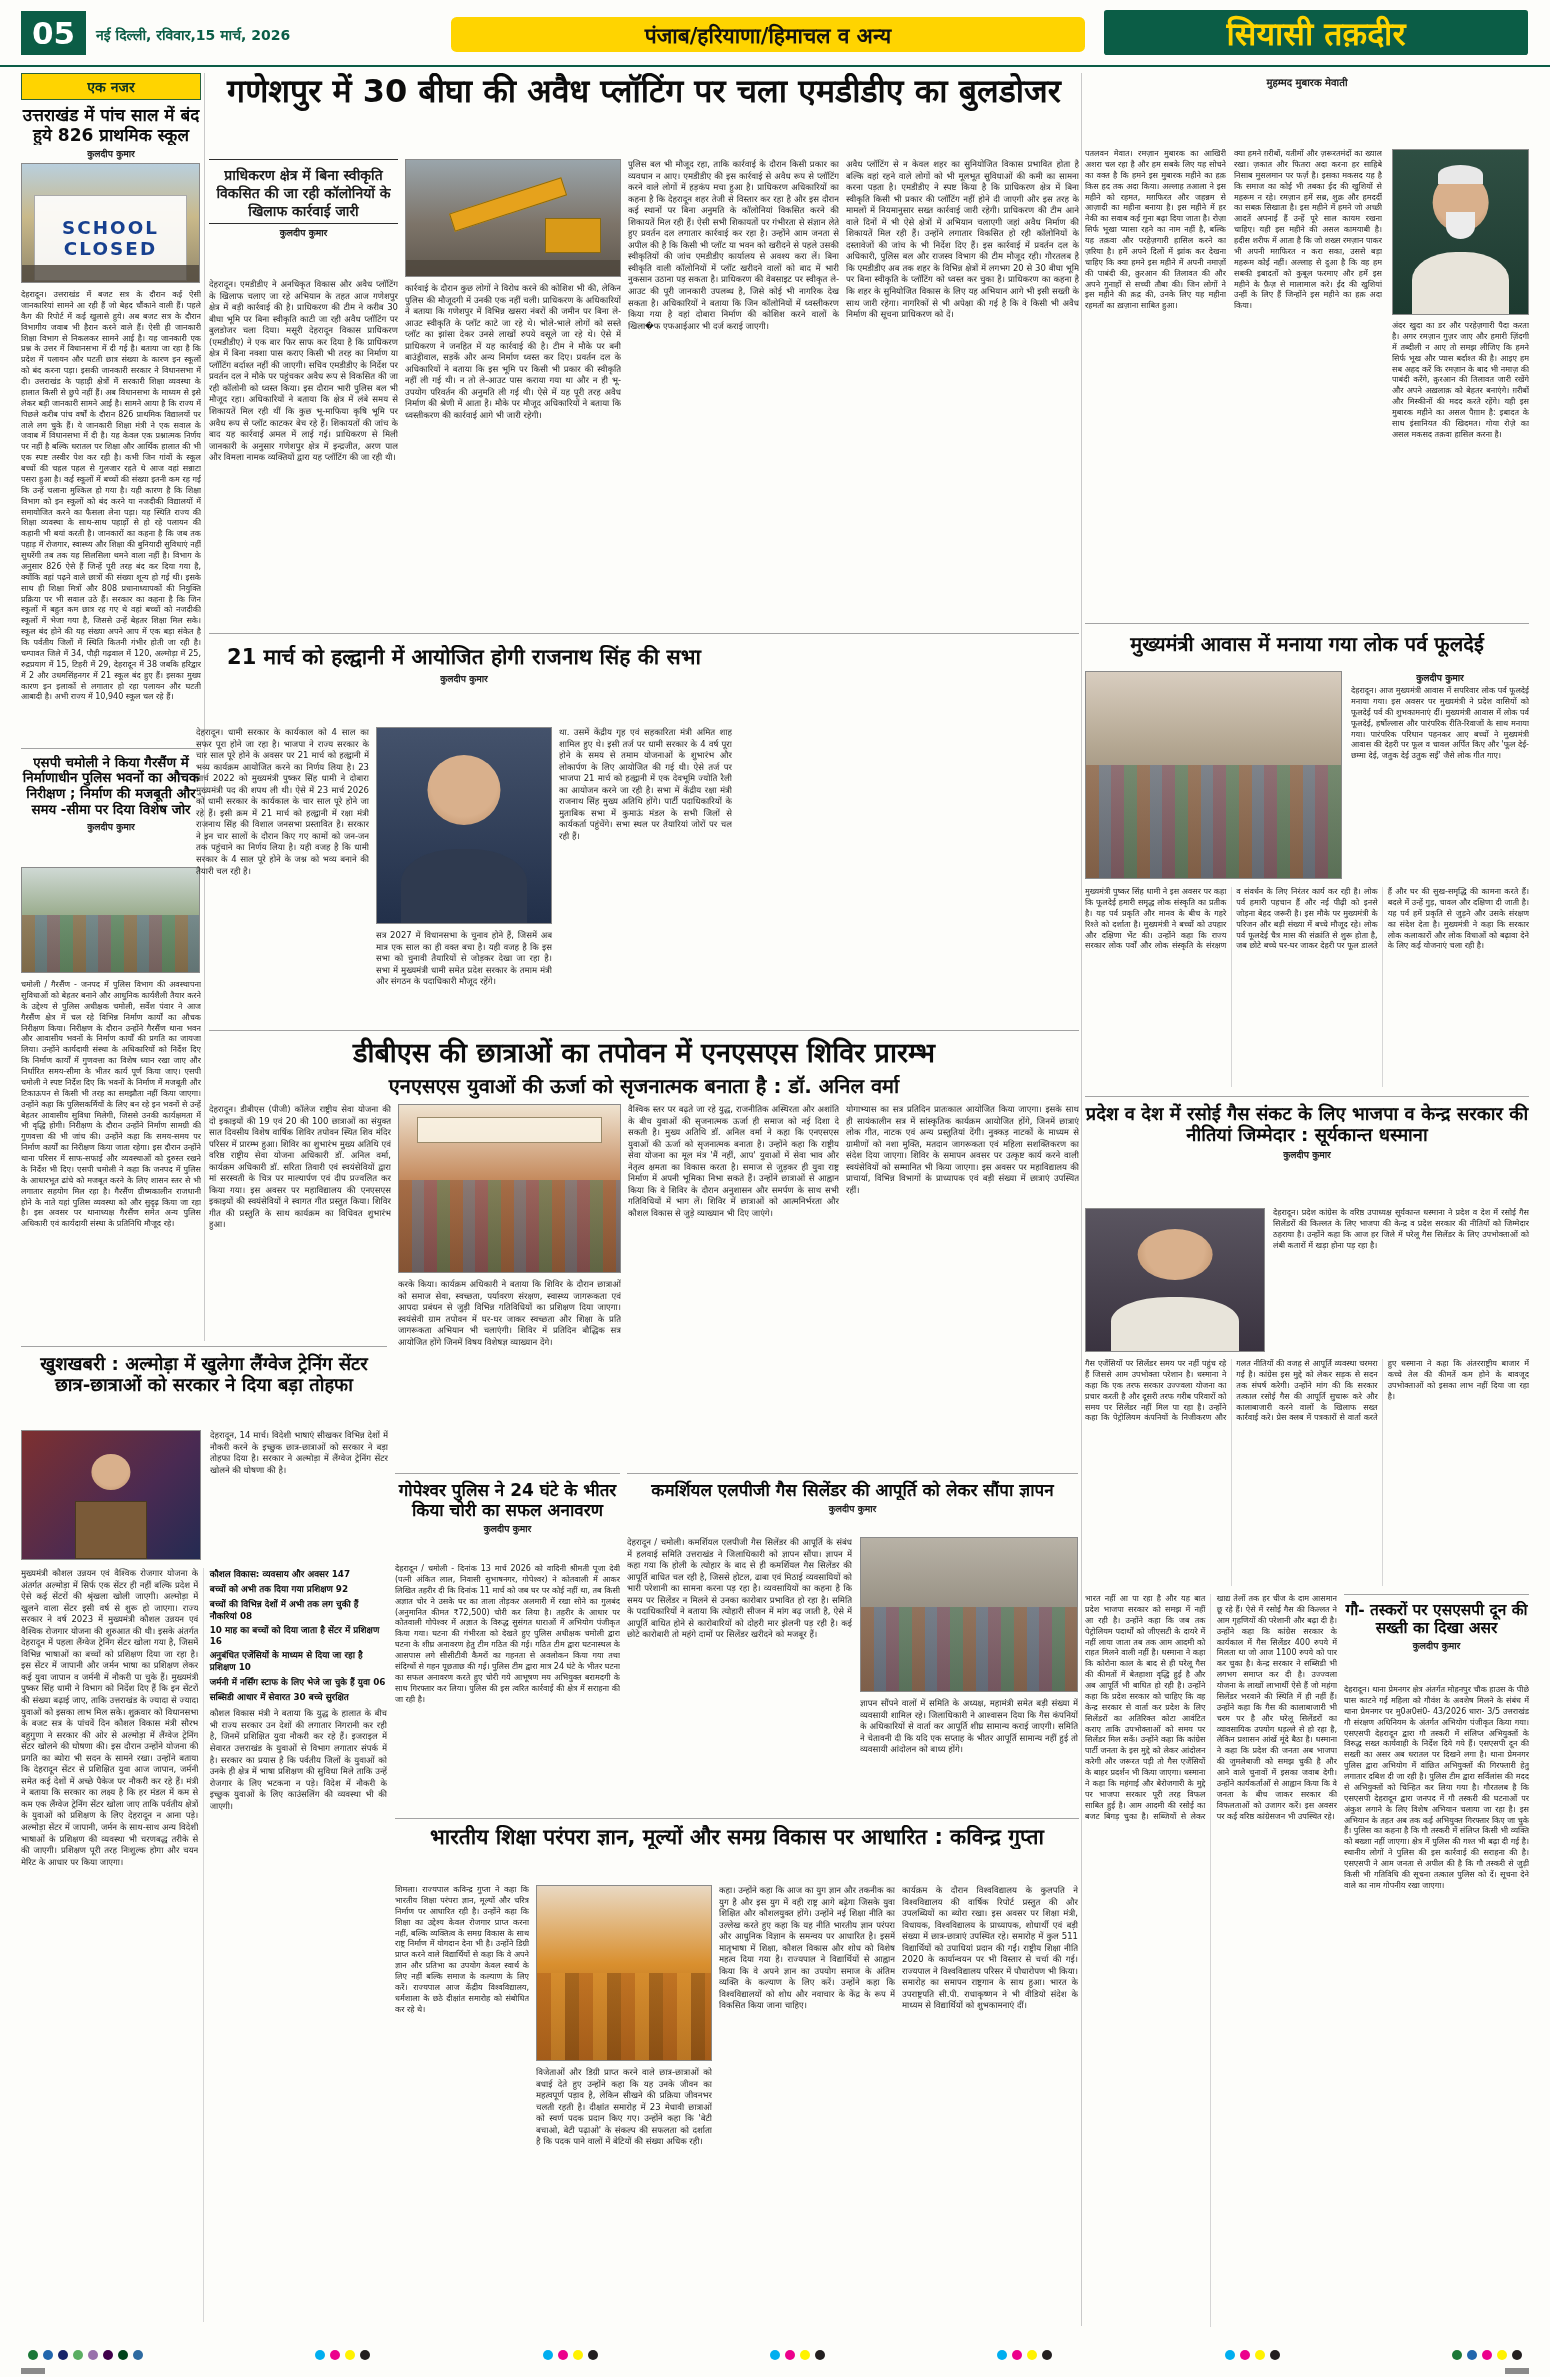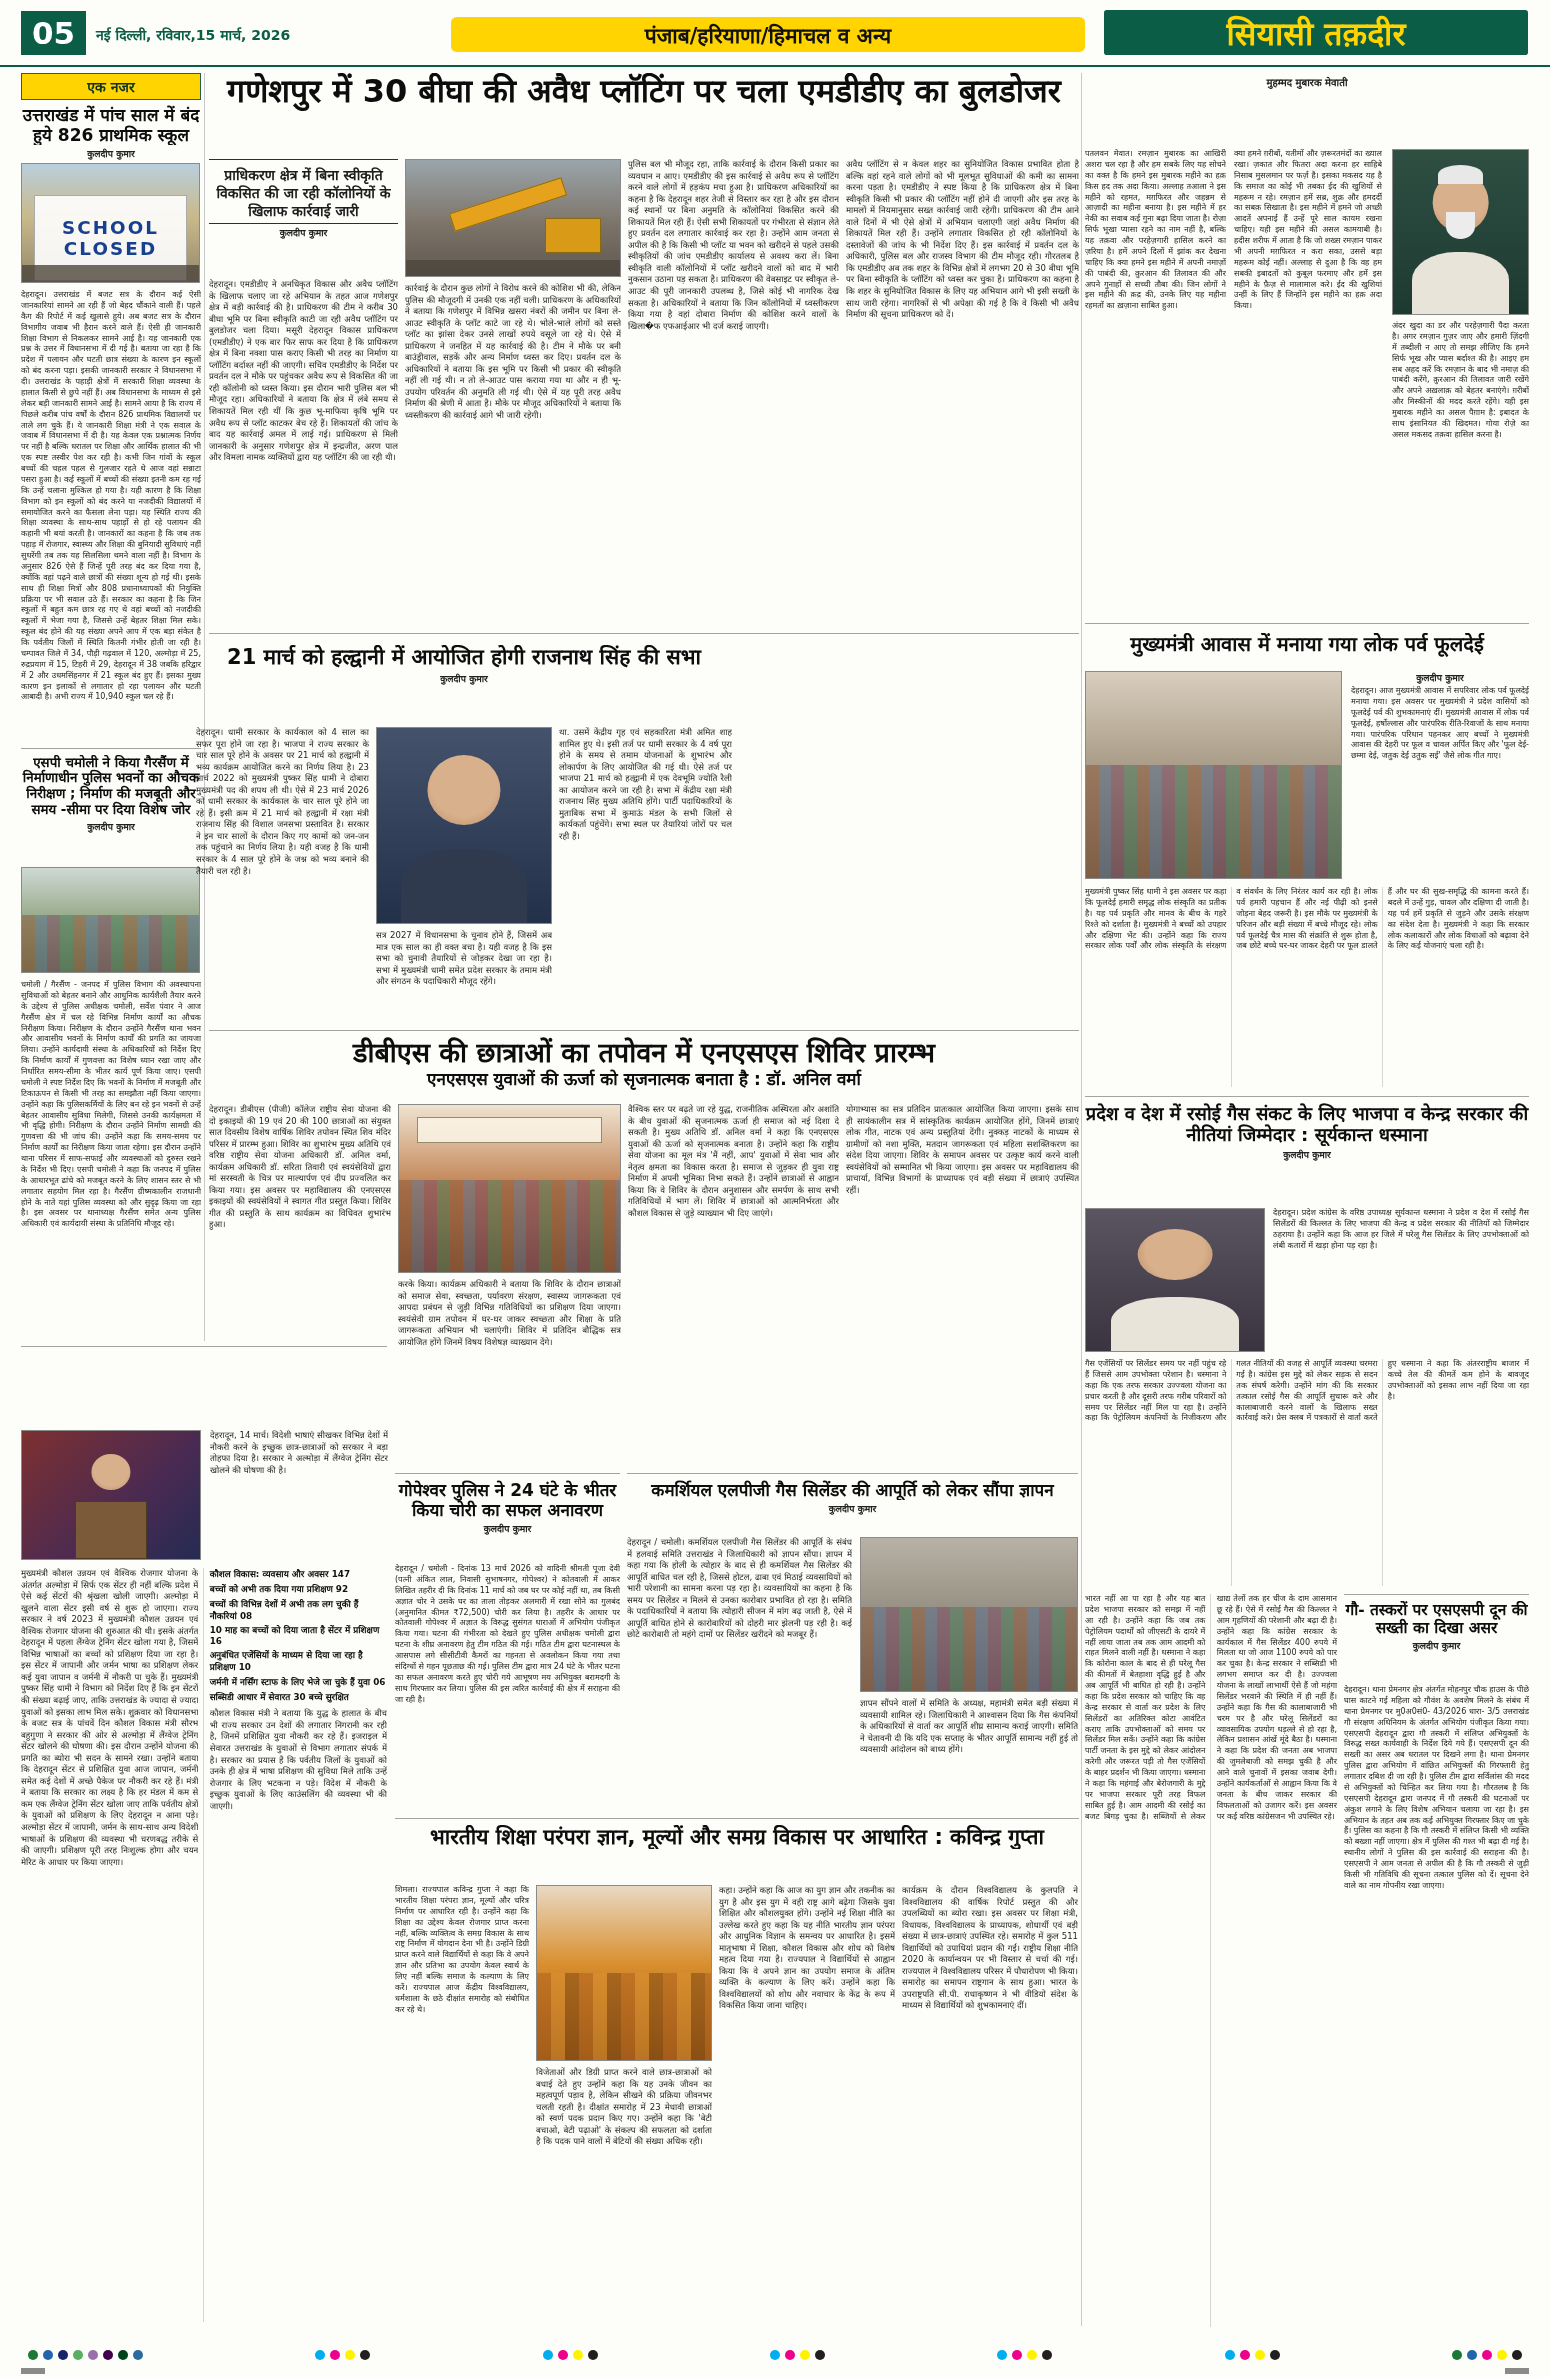--- a/index.html
+++ b/index.html
@@ -109,20 +109,21 @@
 <section class="abs sep-top" style="left:21px; top:748px; width:180px; height:592px;">
   <div class="hl" style="font-size:13.4px; margin-top:5.6px;">एसपी चमोली ने किया गैरसैंण में निर्माणाधीन पुलिस भवनों का औचक निरीक्षण ; निर्माण की मजबूती और समय -सीमा पर दिया विशेष जोर</div>
   <div class="by">कुलदीप कुमार</div>
   <div class="photo photo-hills" style="left:0; top:118px; width:179px; height:106px;">
     <div class="crowd"></div>
   </div>
   <div class="abs bt bt-sm" style="left:0; top:231px; width:180px; height:356px;">चमोली / गैरसैंण - जनपद में पुलिस विभाग की अवस्थापना सुविधाओं को बेहतर बनाने और आधुनिक कार्यशैली तैयार करने के उद्देश्य से पुलिस अधीक्षक चमोली, सर्वेश पंवार ने आज गैरसैंण क्षेत्र में चल रहे विभिन्न निर्माण कार्यों का औचक निरीक्षण किया। निरीक्षण के दौरान उन्होंने गैरसैंण थाना भवन और आवासीय भवनों के निर्माण कार्यों की प्रगति का जायजा लिया। उन्होंने कार्यदायी संस्था के अधिकारियों को निर्देश दिए कि निर्माण कार्यों में गुणवत्ता का विशेष ध्यान रखा जाए और निर्धारित समय-सीमा के भीतर कार्य पूर्ण किया जाए। एसपी चमोली ने स्पष्ट निर्देश दिए कि भवनों के निर्माण में मजबूती और टिकाऊपन से किसी भी तरह का समझौता नहीं किया जाएगा। उन्होंने कहा कि पुलिसकर्मियों के लिए बन रहे इन भवनों से उन्हें बेहतर आवासीय सुविधा मिलेगी, जिससे उनकी कार्यक्षमता में भी वृद्धि होगी। निरीक्षण के दौरान उन्होंने निर्माण सामग्री की गुणवत्ता की भी जांच की। उन्होंने कहा कि समय-समय पर निर्माण कार्यों का निरीक्षण किया जाता रहेगा। इस दौरान उन्होंने थाना परिसर में साफ-सफाई और व्यवस्थाओं को दुरुस्त रखने के निर्देश भी दिए। एसपी चमोली ने कहा कि जनपद में पुलिस के आधारभूत ढांचे को मजबूत करने के लिए शासन स्तर से भी लगातार सहयोग मिल रहा है। गैरसैंण ग्रीष्मकालीन राजधानी होने के नाते यहां पुलिस व्यवस्था को और सुदृढ़ किया जा रहा है। इस अवसर पर थानाध्यक्ष गैरसैंण समेत अन्य पुलिस अधिकारी एवं कार्यदायी संस्था के प्रतिनिधि मौजूद रहे।</div>
 </section>
 
 <section class="abs sep-top" style="left:21px; top:1346px; width:366px; height:981px;">
+  <div class="hl" style="font-size:18.3px; margin-top:5.6px;">खुशखबरी : अल्मोड़ा में खुलेगा लैंग्वेज ट्रेनिंग सेंटर छात्र-छात्राओं को सरकार ने दिया बड़ा तोहफा</div>
   <div class="photo photo-podium" style="left:0; top:83px; width:180px; height:130px;">
     <div class="lectern"></div>
     <div class="face" style="width:22%; height:28%; top:18%;"></div>
   </div>
   <div class="abs bt" style="left:189px; top:83px; width:178px; height:130px;">देहरादून, 14 मार्च। विदेशी भाषाएं सीखकर विभिन्न देशों में नौकरी करने के इच्छुक छात्र-छात्राओं को सरकार ने बड़ा तोहफा दिया है। सरकार ने अल्मोड़ा में लैंग्वेज ट्रेनिंग सेंटर खोलने की घोषणा की है।</div>
   <div class="abs cols2" style="left:0; top:221px; width:366px; height:754px; overflow:hidden;">
     <div class="bt">मुख्यमंत्री कौशल उन्नयन एवं वैश्विक रोजगार योजना के अंतर्गत अल्मोड़ा में सिर्फ एक सेंटर ही नहीं बल्कि प्रदेश में ऐसे कई सेंटरों की श्रृंखला खोली जाएगी। अल्मोड़ा में खुलने वाला सेंटर इसी वर्ष से शुरू हो जाएगा। राज्य सरकार ने वर्ष 2023 में मुख्यमंत्री कौशल उन्नयन एवं वैश्विक रोजगार योजना की शुरुआत की थी। इसके अंतर्गत देहरादून में पहला लैंग्वेज ट्रेनिंग सेंटर खोला गया है, जिसमें विभिन्न भाषाओं का बच्चों को प्रशिक्षण दिया जा रहा है। इस सेंटर में जापानी और जर्मन भाषा का प्रशिक्षण लेकर कई युवा जापान व जर्मनी में नौकरी पा चुके हैं। मुख्यमंत्री पुष्कर सिंह धामी ने विभाग को निर्देश दिए हैं कि इन सेंटरों की संख्या बढ़ाई जाए, ताकि उत्तराखंड के ज्यादा से ज्यादा युवाओं को इसका लाभ मिल सके। शुक्रवार को विधानसभा के बजट सत्र के पांचवें दिन कौशल विकास मंत्री सौरभ बहुगुणा ने सरकार की ओर से अल्मोड़ा में लैंग्वेज ट्रेनिंग सेंटर खोलने की घोषणा की। इस दौरान उन्होंने योजना की प्रगति का ब्योरा भी सदन के सामने रखा। उन्होंने बताया कि देहरादून सेंटर से प्रशिक्षित युवा आज जापान, जर्मनी समेत कई देशों में अच्छे पैकेज पर नौकरी कर रहे हैं। मंत्री ने बताया कि सरकार का लक्ष्य है कि हर मंडल में कम से कम एक लैंग्वेज ट्रेनिंग सेंटर खोला जाए ताकि पर्वतीय क्षेत्रों के युवाओं को प्रशिक्षण के लिए देहरादून न आना पड़े। अल्मोड़ा सेंटर में जापानी, जर्मन के साथ-साथ अन्य विदेशी भाषाओं के प्रशिक्षण की व्यवस्था भी चरणबद्ध तरीके से की जाएगी। प्रशिक्षण पूरी तरह निःशुल्क होगा और चयन मेरिट के आधार पर किया जाएगा।</div>
     <div style="margin-top:5.6px;">
       <div class="stat">कौशल विकास: व्यवसाय और अवसर 147</div>
       <div class="stat">बच्चों को अभी तक दिया गया प्रशिक्षण 92</div>
@@ -160,21 +161,21 @@
     <div class="face"></div>
     <div class="torso"></div>
   </div>
   <div class="abs bt" style="left:0; top:86px; width:173px; height:295px;">देहरादून। धामी सरकार के कार्यकाल को 4 साल का सफर पूरा होने जा रहा है। भाजपा ने राज्य सरकार के चार साल पूरे होने के अवसर पर 21 मार्च को हल्द्वानी में भव्य कार्यक्रम आयोजित करने का निर्णय लिया है। 23 मार्च 2022 को मुख्यमंत्री पुष्कर सिंह धामी ने दोबारा मुख्यमंत्री पद की शपथ ली थी। ऐसे में 23 मार्च 2026 को धामी सरकार के कार्यकाल के चार साल पूरे होने जा रहे हैं। इसी क्रम में 21 मार्च को हल्द्वानी में रक्षा मंत्री राजनाथ सिंह की विशाल जनसभा प्रस्तावित है। सरकार ने इन चार सालों के दौरान किए गए कामों को जन-जन तक पहुंचाने का निर्णय लिया है। यही वजह है कि धामी सरकार के 4 साल पूरे होने के जश्न को भव्य बनाने की तैयारी चल रही है।</div>
   <div class="abs bt" style="left:363px; top:86px; width:173px; height:295px;">था. उसमें केंद्रीय गृह एवं सहकारिता मंत्री अमित शाह शामिल हुए थे। इसी तर्ज पर धामी सरकार के 4 वर्ष पूरा होने के समय से तमाम योजनाओं के शुभारंभ और लोकार्पण के लिए आयोजित की गई थी। ऐसे तर्ज पर भाजपा 21 मार्च को हल्द्वानी में एक देवभूमि ज्योति रैली का आयोजन करने जा रही है। सभा में केंद्रीय रक्षा मंत्री राजनाथ सिंह मुख्य अतिथि होंगे। पार्टी पदाधिकारियों के मुताबिक सभा में कुमाऊं मंडल के सभी जिलों से कार्यकर्ता पहुंचेंगे। सभा स्थल पर तैयारियां जोरों पर चल रही हैं।</div>
   <div class="abs bt" style="left:180px; top:289px; width:176px; height:92px;">सत्र 2027 में विधानसभा के चुनाव होने हैं, जिसमें अब मात्र एक साल का ही वक्त बचा है। यही वजह है कि इस सभा को चुनावी तैयारियों से जोड़कर देखा जा रहा है। सभा में मुख्यमंत्री धामी समेत प्रदेश सरकार के तमाम मंत्री और संगठन के पदाधिकारी मौजूद रहेंगे।</div>
 </section>
 
 <section class="abs sep-top" style="left:209px; top:1030px; width:870px; height:438px;">
   <div class="hl" style="font-size:27px; margin-top:5.6px;">डीबीएस की छात्राओं का तपोवन में एनएसएस शिविर प्रारम्भ</div>
-  <div class="hl" style="font-size:17px; margin-top:1px;">एनएसएस युवाओं की ऊर्जा को सृजनात्मक बनाता है : डॉ. अनिल वर्मा</div>
+  <div class="hl" style="font-size:20px; margin-top:7px;">एनएसएस युवाओं की ऊर्जा को सृजनात्मक बनाता है : डॉ. अनिल वर्मा</div>
   <div class="photo photo-nss" style="left:189px; top:73px; width:223px; height:169px;">
     <div class="banner"></div>
     <div class="crowd"></div>
   </div>
   <div class="abs bt" style="left:0; top:73px; width:182px; height:358px;">देहरादून। डीबीएस (पीजी) कॉलेज राष्ट्रीय सेवा योजना की दो इकाइयों की 19 एवं 20 की 100 छात्राओं का संयुक्त सात दिवसीय विशेष वार्षिक शिविर तपोवन स्थित शिव मंदिर परिसर में प्रारम्भ हुआ। शिविर का शुभारंभ मुख्य अतिथि एवं वरिष्ठ राष्ट्रीय सेवा योजना अधिकारी डॉ. अनिल वर्मा, कार्यक्रम अधिकारी डॉ. सरिता तिवारी एवं स्वयंसेवियों द्वारा मां सरस्वती के चित्र पर माल्यार्पण एवं दीप प्रज्वलित कर किया गया। इस अवसर पर महाविद्यालय की एनएसएस इकाइयों की स्वयंसेवियों ने स्वागत गीत प्रस्तुत किया। शिविर गीत की प्रस्तुति के साथ कार्यक्रम का विधिवत शुभारंभ हुआ।</div>
   <div class="abs bt" style="left:189px; top:248px; width:223px; height:183px;">करके किया। कार्यक्रम अधिकारी ने बताया कि शिविर के दौरान छात्राओं को समाज सेवा, स्वच्छता, पर्यावरण संरक्षण, स्वास्थ्य जागरूकता एवं आपदा प्रबंधन से जुड़ी विभिन्न गतिविधियों का प्रशिक्षण दिया जाएगा। स्वयंसेवी ग्राम तपोवन में घर-घर जाकर स्वच्छता और शिक्षा के प्रति जागरूकता अभियान भी चलाएंगी। शिविर में प्रतिदिन बौद्धिक सत्र आयोजित होंगे जिनमें विषय विशेषज्ञ व्याख्यान देंगे।</div>
   <div class="abs bt" style="left:419px; top:73px; width:211px; height:358px;">वैश्विक स्तर पर बढ़ते जा रहे युद्ध, राजनीतिक अस्थिरता और अशांति के बीच युवाओं की सृजनात्मक ऊर्जा ही समाज को नई दिशा दे सकती है। मुख्य अतिथि डॉ. अनिल वर्मा ने कहा कि एनएसएस युवाओं की ऊर्जा को सृजनात्मक बनाता है। उन्होंने कहा कि राष्ट्रीय सेवा योजना का मूल मंत्र 'मैं नहीं, आप' युवाओं में सेवा भाव और नेतृत्व क्षमता का विकास करता है। समाज से जुड़कर ही युवा राष्ट्र निर्माण में अपनी भूमिका निभा सकते हैं। उन्होंने छात्राओं से आह्वान किया कि वे शिविर के दौरान अनुशासन और समर्पण के साथ सभी गतिविधियों में भाग लें। शिविर में छात्राओं को आत्मनिर्भरता और कौशल विकास से जुड़े व्याख्यान भी दिए जाएंगे।</div>
   <div class="abs bt" style="left:637px; top:73px; width:233px; height:358px;">योगाभ्यास का सत्र प्रतिदिन प्रातःकाल आयोजित किया जाएगा। इसके साथ ही सायंकालीन सत्र में सांस्कृतिक कार्यक्रम आयोजित होंगे, जिनमें छात्राएं लोक गीत, नाटक एवं अन्य प्रस्तुतियां देंगी। नुक्कड़ नाटकों के माध्यम से ग्रामीणों को नशा मुक्ति, मतदान जागरूकता एवं महिला सशक्तिकरण का संदेश दिया जाएगा। शिविर के समापन अवसर पर उत्कृष्ट कार्य करने वाली स्वयंसेवियों को सम्मानित भी किया जाएगा। इस अवसर पर महाविद्यालय की प्राचार्या, विभिन्न विभागों के प्राध्यापक एवं बड़ी संख्या में छात्राएं उपस्थित रहीं।</div>
 </section>
 

